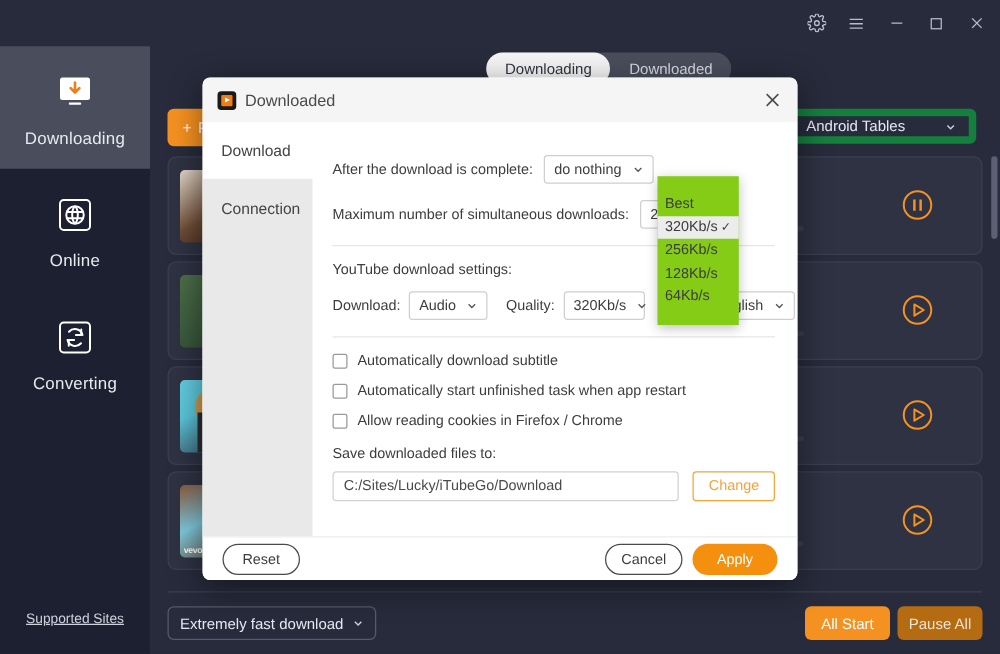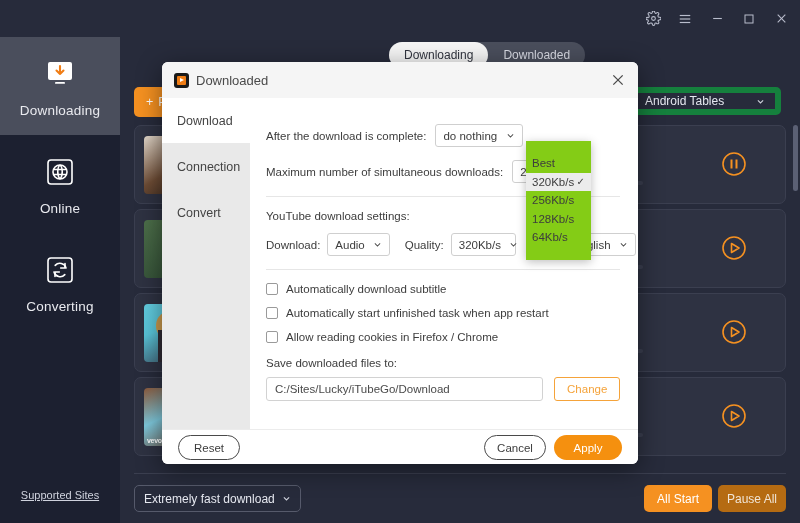--- a/index.html
+++ b/index.html
@@ -476,21 +476,20 @@
           </svg>
       </div>
     </div>
 
     <div class="dlg-body">
 
       <div class="dlg-side">
         <div class="side-bg"></div>
         <div class="side-item">Download</div>
         <div class="side-item">Connection</div>
-        <div class="side-item">Convert</div>
       </div>
 
       <div class="dlg-content">
 
         <div class="row" style="margin-bottom:13px">
           <span class="lbl">After the download is complete:</span>
           <div class="sel" style="width:88px;margin-left:9px">
             <span>do nothing</span>
             <svg class="chev" viewBox="0 0 12 12" fill="none" stroke="#555" stroke-width="1.4">
                 <path d="M2.5 4.5L6 8l3.5-3.5"></path>

